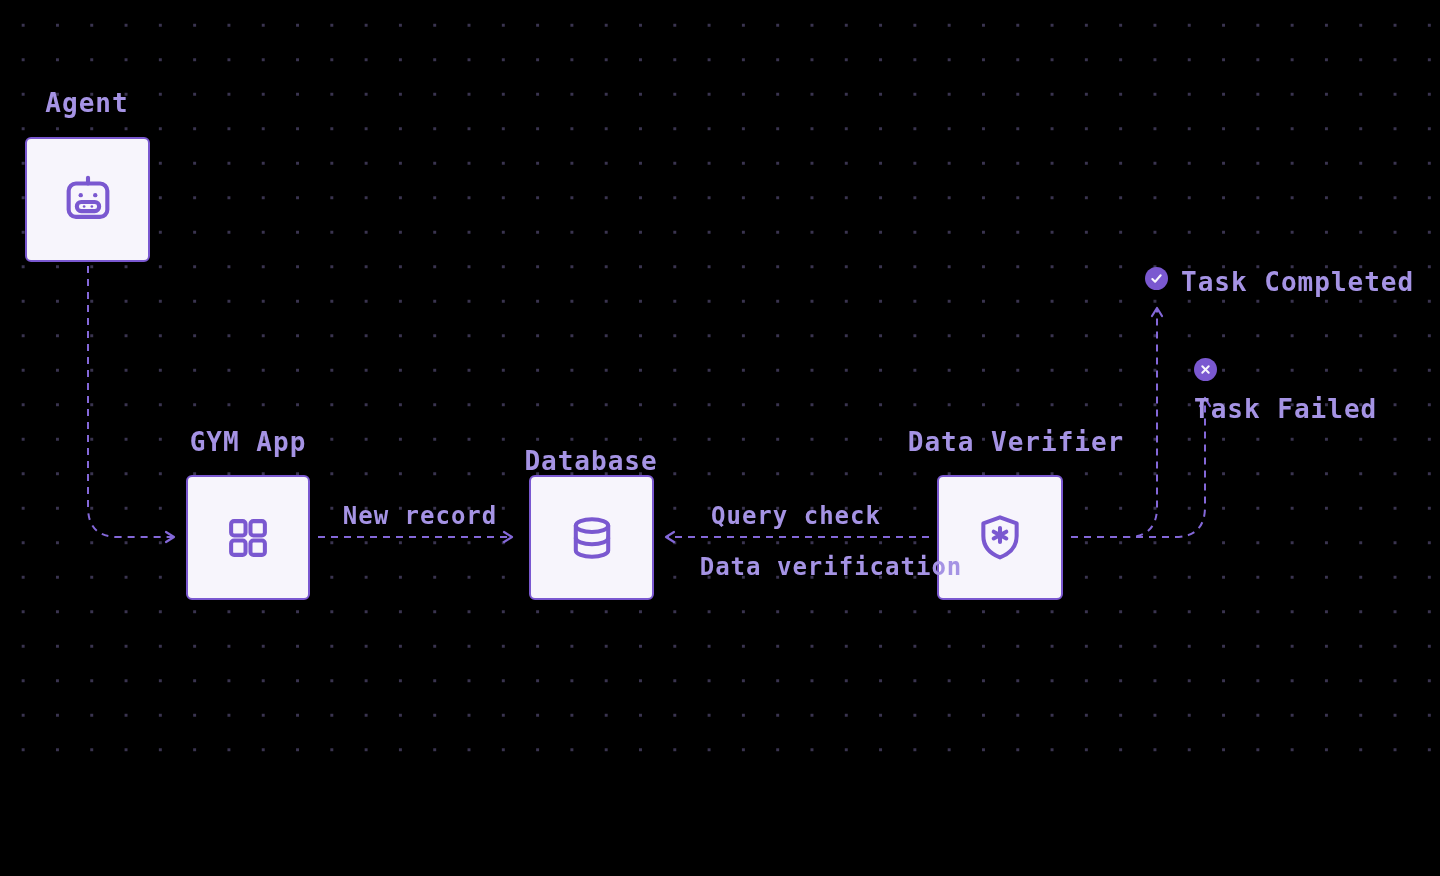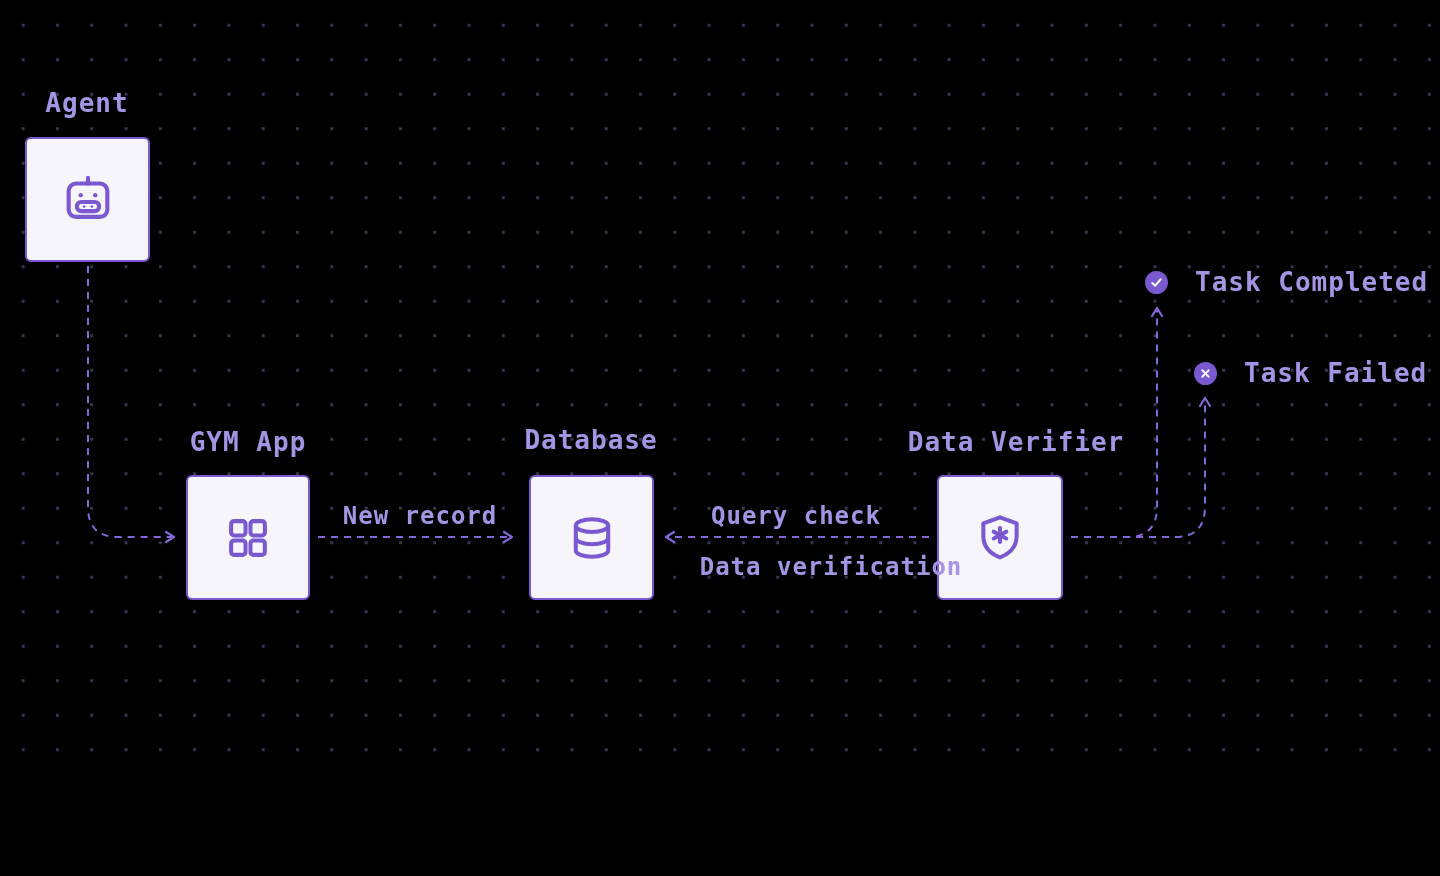--- a/index.html
+++ b/index.html
@@ -38,22 +38,22 @@
     transform: translateX(-50%);
     color: #a593e4;
     font-size: 24px;
     font-weight: bold;
     white-space: nowrap;
     letter-spacing: 1px;
   }
   .outcome {
     position: absolute;
     display: flex;
-    align-items: center;
-    gap: 27px;
+    align-items: flex-start;
+    gap: 13px;
     color: #a593e4;
     font-size: 26px;
     font-weight: bold;
     white-space: nowrap;
     letter-spacing: 1px;
   }
   .badge {
     width: 23px;
     height: 23px;
     border-radius: 50%;
@@ -80,21 +80,21 @@
       <path d="M88 266 L88 507 Q88 537 118 537 L174 537" marker-end="url(#arrow)"></path>
       <path d="M318 537 L512 537" marker-end="url(#arrow)"></path>
       <path d="M929 537 L666 537" marker-end="url(#arrow)"></path>
       <path d="M1071 537 L1127 537 Q1157 537 1157 507 L1157 308" marker-end="url(#arrow)"></path>
       <path d="M1071 537 L1175 537 Q1205 537 1205 507 L1205 398" marker-end="url(#arrow)"></path>
     </g>
   </svg>
 
   <div class="node-label" style="left:87px;  top:88px;">Agent</div>
   <div class="node-label" style="left:248px; top:427px;">GYM App</div>
-  <div class="node-label" style="left:591px; top:425px;">Database</div>
+  <div class="node-label" style="left:591px; top:446px;">Database</div>
   <div class="node-label" style="left:1016px;top:427px;">Data Verifier</div>
 
   <div class="node" style="left:25px; top:137px; width:125px; height:125px;">
     <svg width="58" height="58" viewBox="0 0 24 24" fill="none" stroke="#7a58d0" stroke-width="1.7" stroke-linecap="round" stroke-linejoin="round">
       <path d="M12 5.2 V2.8"></path>
       <rect x="4" y="5.2" width="16" height="13.8" rx="3"></rect>
       <circle cx="9" cy="10" r="0.9" fill="#7a58d0" stroke="none"></circle>
       <circle cx="15" cy="10" r="0.9" fill="#7a58d0" stroke="none"></circle>
       <rect x="7.4" y="12.8" width="9.2" height="3.8" rx="1.8"></rect>
       <circle cx="10.4" cy="14.7" r="0.55" fill="#7a58d0" stroke="none"></circle>
@@ -132,21 +132,21 @@
 
   <div class="outcome" style="left:1145px; top:267px;">
     <span class="badge">
       <svg width="13" height="13" viewBox="0 0 14 14" fill="none" stroke="#f7f5fc" stroke-width="2.2" stroke-linecap="round" stroke-linejoin="round">
         <path d="M2.5 7.5 L5.5 10.5 L11.5 3.5"></path>
       </svg>
     </span>
     <span>Task Completed</span>
   </div>
 
-  <div class="outcome" style="left:1194px; top:358px;">
+  <div class="outcome" style="left:1194px; top:358px;flex-direction:column;">
     <span class="badge">
       <svg width="11" height="11" viewBox="0 0 12 12" fill="none" stroke="#f7f5fc" stroke-width="2.2" stroke-linecap="round">
         <path d="M2.5 2.5 L9.5 9.5 M9.5 2.5 L2.5 9.5"></path>
       </svg>
     </span>
     <span>Task Failed</span>
   </div>
 
 </div>
 

